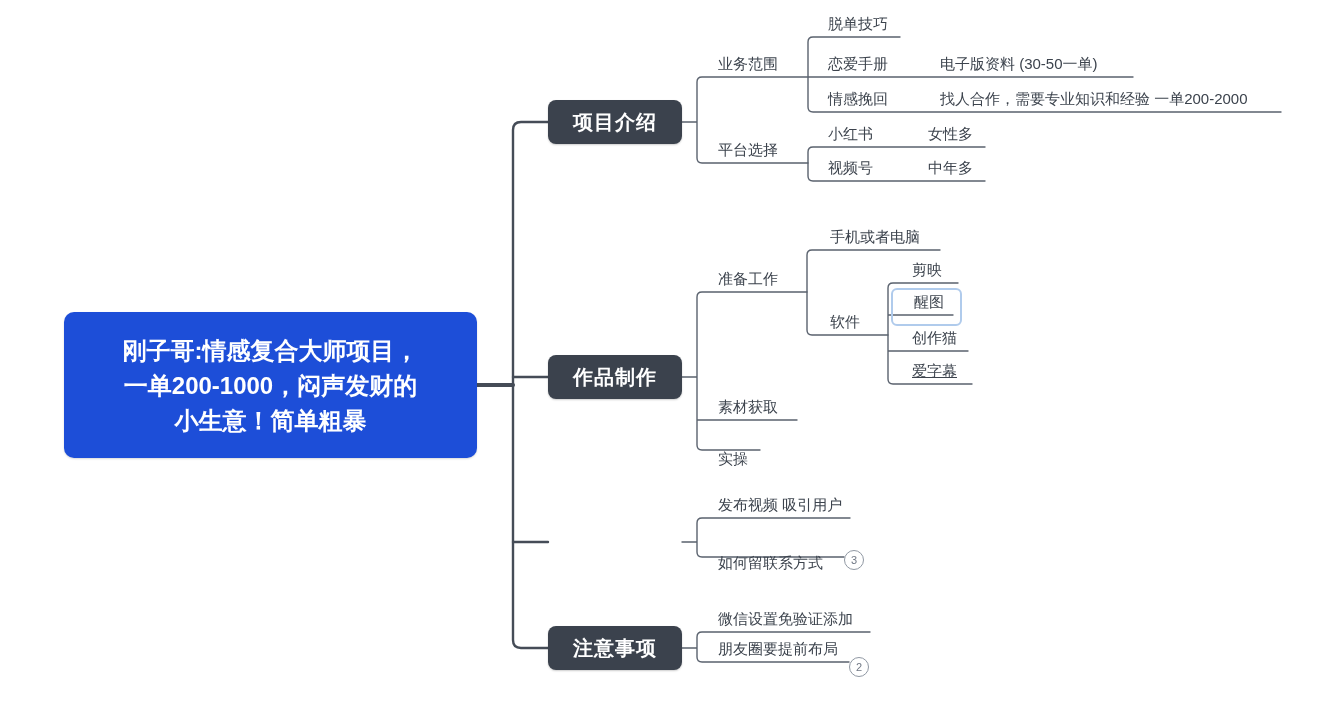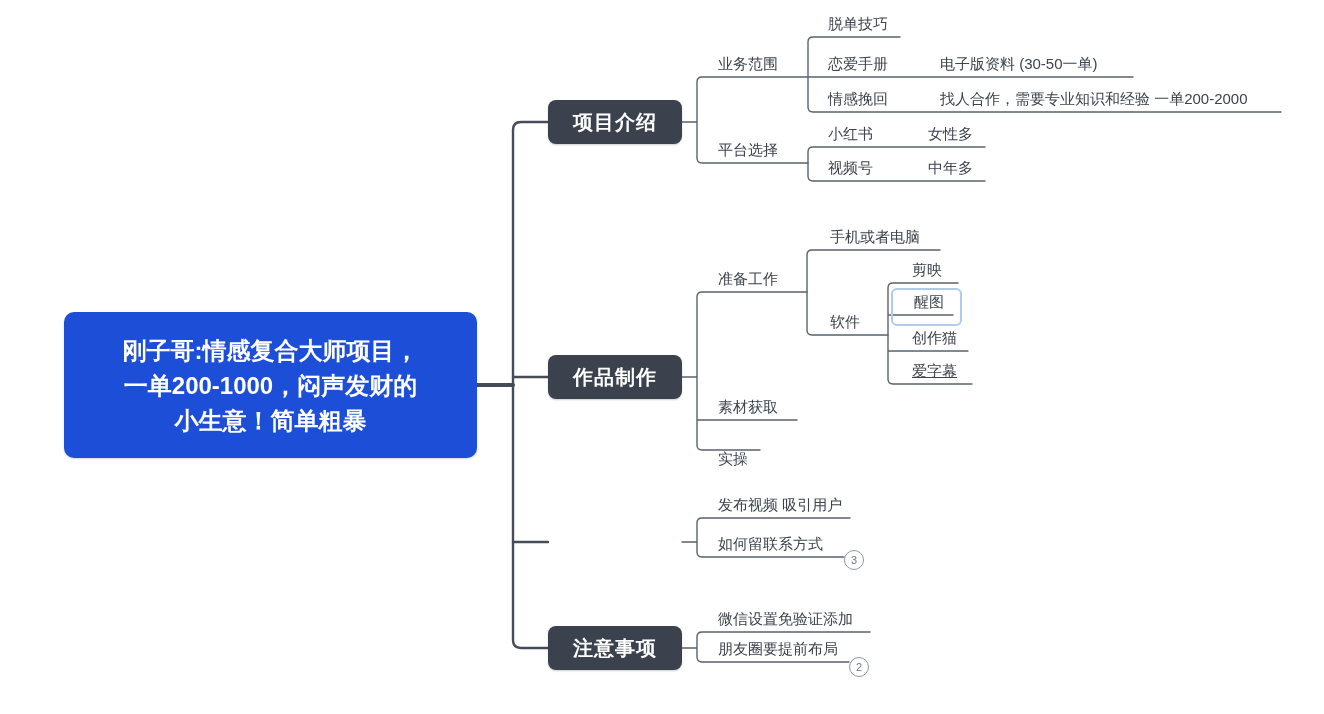--- a/index.html
+++ b/index.html
@@ -99,20 +99,20 @@
   <div class="topic" style="left:830px;top:311px;">软件</div>
   <div class="topic" style="left:912px;top:259px;">剪映</div>
   <div class="selection-box"></div>
   <div class="topic" style="left:914px;top:291px;">醒图</div>
   <div class="topic" style="left:912px;top:327px;">创作猫</div>
   <div class="topic" style="left:912px;top:360px;text-decoration:underline;">爱字幕</div>
   <div class="topic" style="left:718px;top:396px;">素材获取</div>
   <div class="topic" style="left:718px;top:448px;">实操</div>
 
   <div class="topic" style="left:718px;top:494px;">发布视频 吸引用户</div>
-  <div class="topic" style="left:718px;top:533px;">如何留联系方式</div>
+  <div class="topic" style="left:718px;top:552px;">如何留联系方式</div>
   <div class="badge" style="left:844px;top:550px;">3</div>
 
   <div class="topic" style="left:718px;top:608px;">微信设置免验证添加</div>
   <div class="topic" style="left:718px;top:638px;">朋友圈要提前布局</div>
   <div class="badge" style="left:849px;top:657px;">2</div>
 
 </div>
 
 </body></html>

